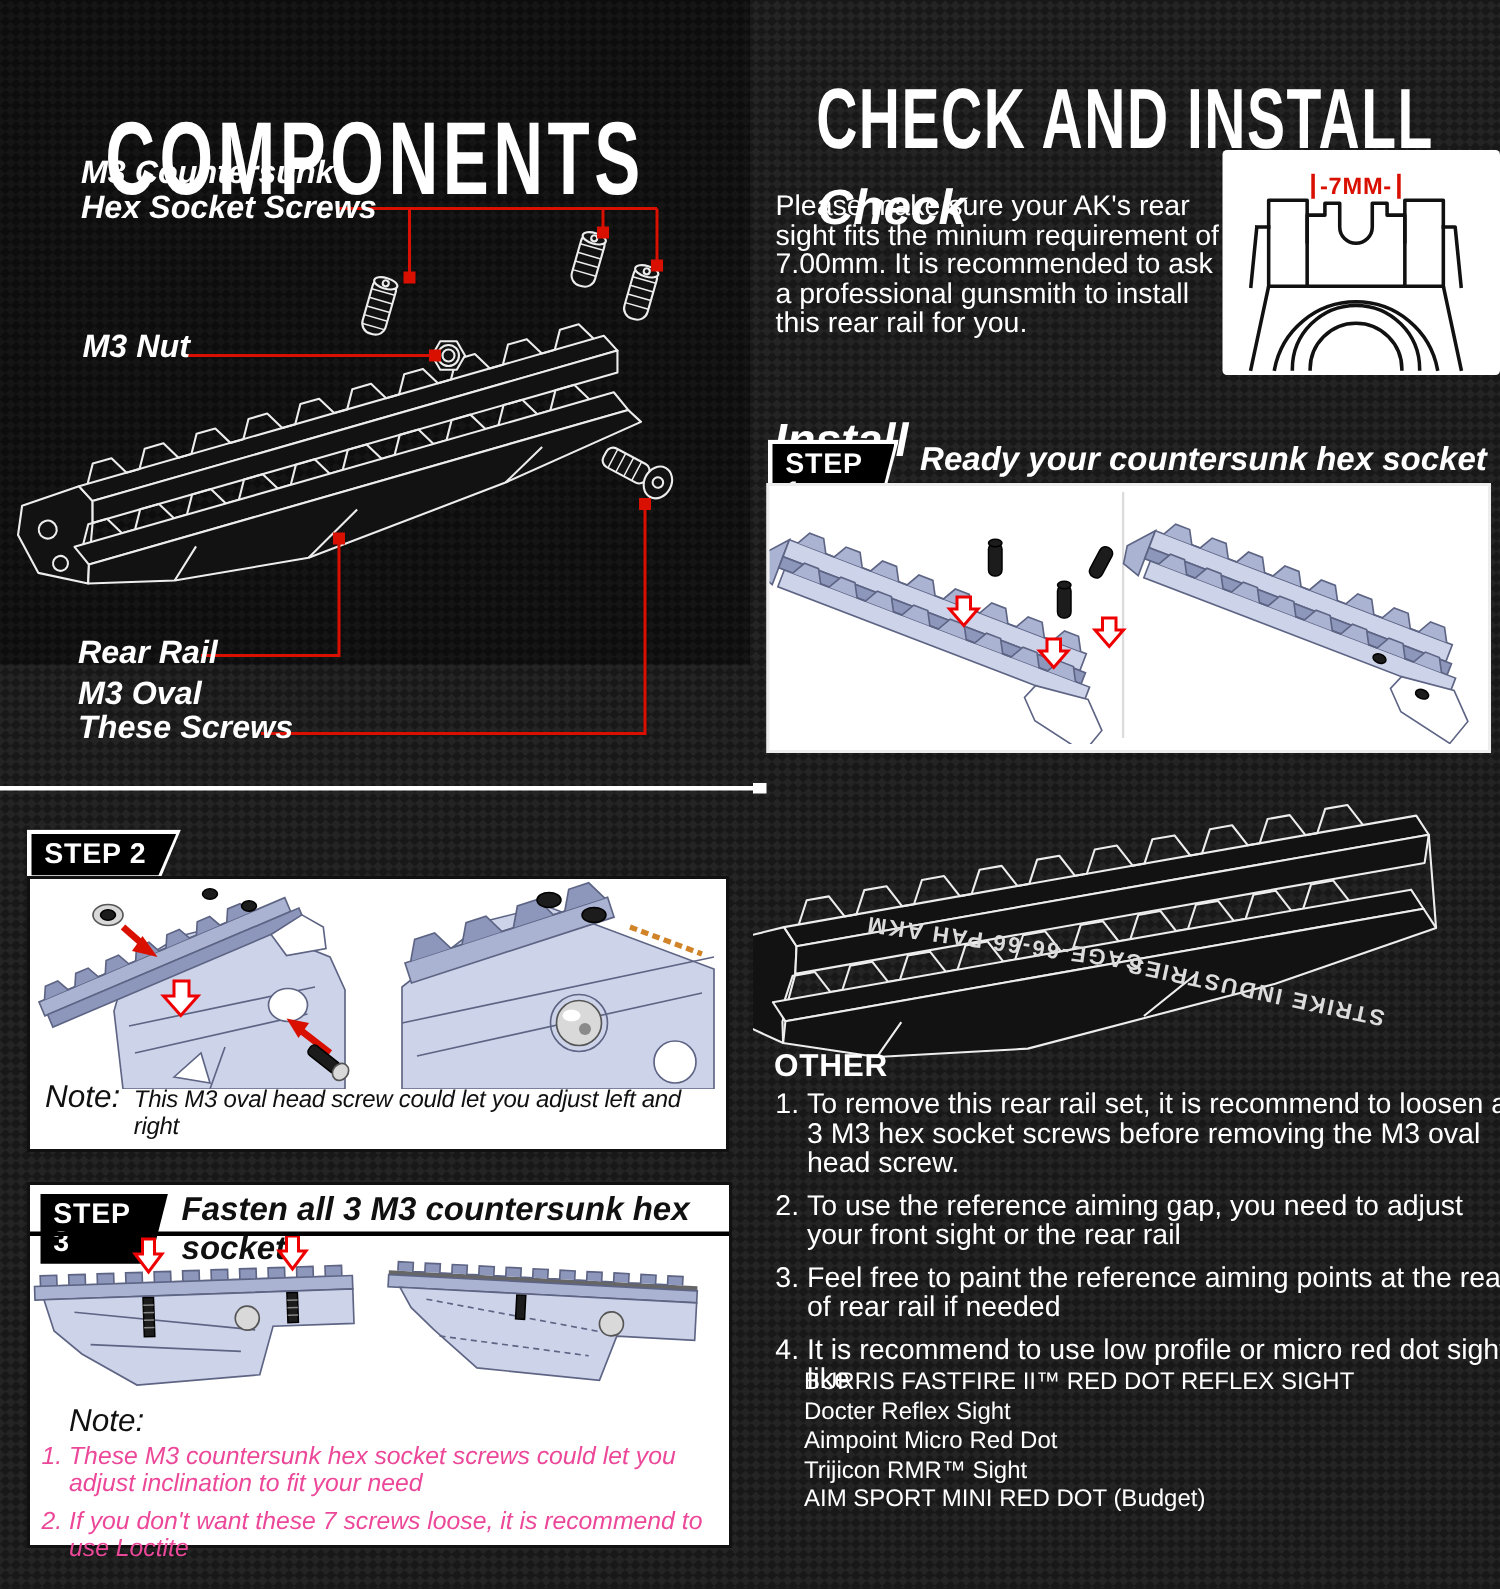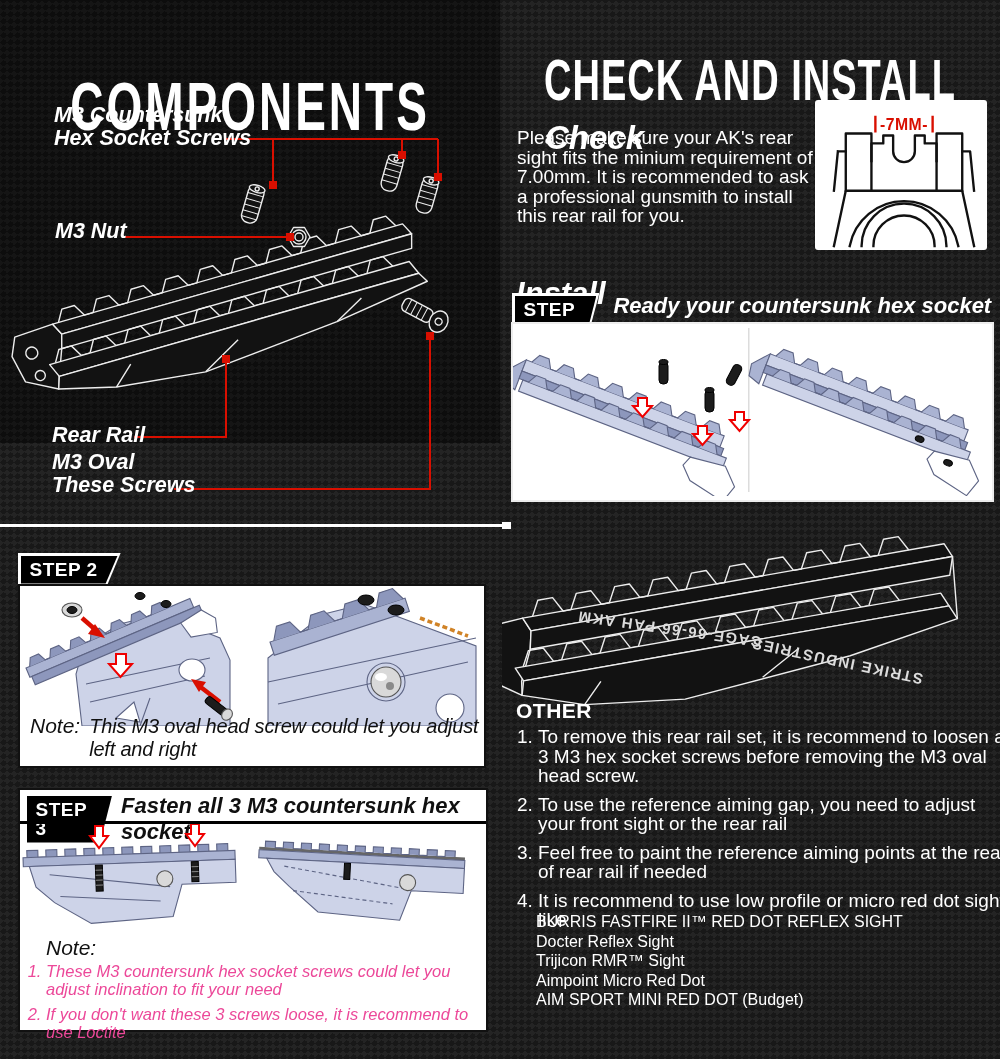--- a/index.html
+++ b/index.html
@@ -45,27 +45,27 @@
   
   .white-panel{position:absolute;background:#fff;}
   .step1-panel{left:511px;top:322px;width:479px;height:176px;border:2px solid #ededed;}
   .step2-panel{left:18px;top:584px;width:464px;height:180px;border:2px solid #111;}
   .step3-panel{left:18px;top:788px;width:466px;height:240px;border:2px solid #111;}
   .step3-head{position:absolute;left:4px;top:3px;display:flex;align-items:center;gap:6px;}
   .step3-head .step-label{color:#101010;}
   .step3-rule{position:absolute;left:0;top:31px;width:100%;height:2.5px;background:#000;}
   .note-row{position:absolute;left:10px;bottom:5px;display:flex;align-items:baseline;gap:9px;color:#101010;}
   .note-big{font-style:italic;font-size:21px;}
-  .note-text{font-style:italic;font-size:20px;letter-spacing:-0.2px;}
+  .note-text{font-style:italic;font-size:16px;letter-spacing:-0.2px;}
   .step3-notelabel{position:absolute;left:26px;top:146px;color:#101010;font-style:italic;font-size:21px;}
   .step3-notes{position:absolute;left:6px;top:172px;width:445px;margin:0;padding-left:20px;
         color:#ec4899;font-style:italic;font-size:16.5px;line-height:18px;}
   .step3-notes li{margin-bottom:7px;}
   
-  .mm-box{left:815px;top:100px;width:172px;height:150px;background:#fff;border-radius:3px;}
+  .mm-box{left:815px;top:100px;width:185px;height:150px;background:#fff;border-radius:3px;}
   
   .other-heading{left:516px;top:699px;color:#fff;font-weight:bold;font-size:21px;letter-spacing:.5px;}
   .other-list{left:512px;top:727px;width:478px;margin:0;padding-left:26px;color:#fff;
         font-size:19px;line-height:19.5px;}
   .other-list li{margin-bottom:9px;}
   .sights{left:536px;top:914px;color:#fff;font-size:16px;line-height:16px;}
   .sights div{margin-bottom:3.5px;}
   
   svg text{font-family:"Liberation Sans",sans-serif;}
   .wire{fill:none;stroke:#ededed;stroke-width:1.4;stroke-linejoin:round;}
@@ -331,21 +331,21 @@
         <path class="cadline" d="M26,46 L146,62 M36,70 L136,78" stroke-dasharray="4 3"></path>
         <circle class="silver" cx="150" cy="56" r="8"></circle>
         <g>
             <rect class="blk" x="86" y="40" width="6" height="16"></rect>
           </g>
       </g>
     </svg>
     <div class="step3-notelabel">Note:</div>
     <ol class="step3-notes">
       <li>These M3 countersunk hex socket screws could let you adjust inclination to fit your need</li>
-      <li>If you don't want these 3 screws loose, it is recommend to use Loctite</li>
+      <li>If you don't want these 7 screws loose, it is recommend to use Loctite</li>
     </ol>
   </div>
 
   <svg class="abs" style="left:502px;top:528px;" width="498" height="182" viewBox="0 0 498 182">
     <g transform="rotate(-10 240 90)">
       <polygon class="wireF" points="-6,54 24,52 30,66 26,84 12,114 10,128 -16,110 -20,78"></polygon>
       <polygon class="wireF" points="24,52 452,52 458,66 30,66"></polygon>
       <path class="wire" d="M34,52 l8,-15 h15 l8,15 h8 l8,-15 h15 l8,15 h8 l8,-15 h15 l8,15 h8 l8,-15 h15 l8,15 h8 l8,-15 h15 l8,15 h8 l8,-15 h15 l8,15 h8 l8,-15 h15 l8,15 h8 l8,-15 h15 l8,15 h8 l8,-15 h15 l8,15 h8 l8,-15 h15 l8,15"></path>
       <polygon class="wireF" points="30,66 458,66 452,84 26,84"></polygon>
       <path class="wire" d="M16,100 l8,-15 h15 l8,15 h8 l8,-15 h15 l8,15 h8 l8,-15 h15 l8,15 h8 l8,-15 h15 l8,15 h8 l8,-15 h15 l8,15 h8 l8,-15 h15 l8,15 h8 l8,-15 h15 l8,15 h8 l8,-15 h15 l8,15 h8 l8,-15 h15 l8,15 h8 l8,-15 h15 l8,15"></path>
@@ -364,18 +364,18 @@
   <h3 class="abs other-heading" style="margin:0;">OTHER</h3>
   <ol class="abs other-list">
     <li>To remove this rear rail set, it is recommend to loosen all 3 M3 hex socket screws before removing the M3 oval head screw.</li>
     <li>To use the reference aiming gap, you need to adjust your front sight or the rear rail</li>
     <li>Feel free to paint the reference aiming points at the rear of rear rail if needed</li>
     <li>It is recommend to use low profile or micro red dot sights like</li>
   </ol>
   <div class="abs sights">
     <div>BURRIS FASTFIRE II™ RED DOT REFLEX SIGHT</div>
     <div>Docter Reflex Sight</div>
+    <div>Aimpoint Micro Red Dot</div>
     <div>Trijicon RMR™ Sight</div>
-    <div>Aimpoint Micro Red Dot</div>
     <div>AIM SPORT MINI RED DOT (Budget)</div>
   </div>
 
 </div>
 
 </body></html>

